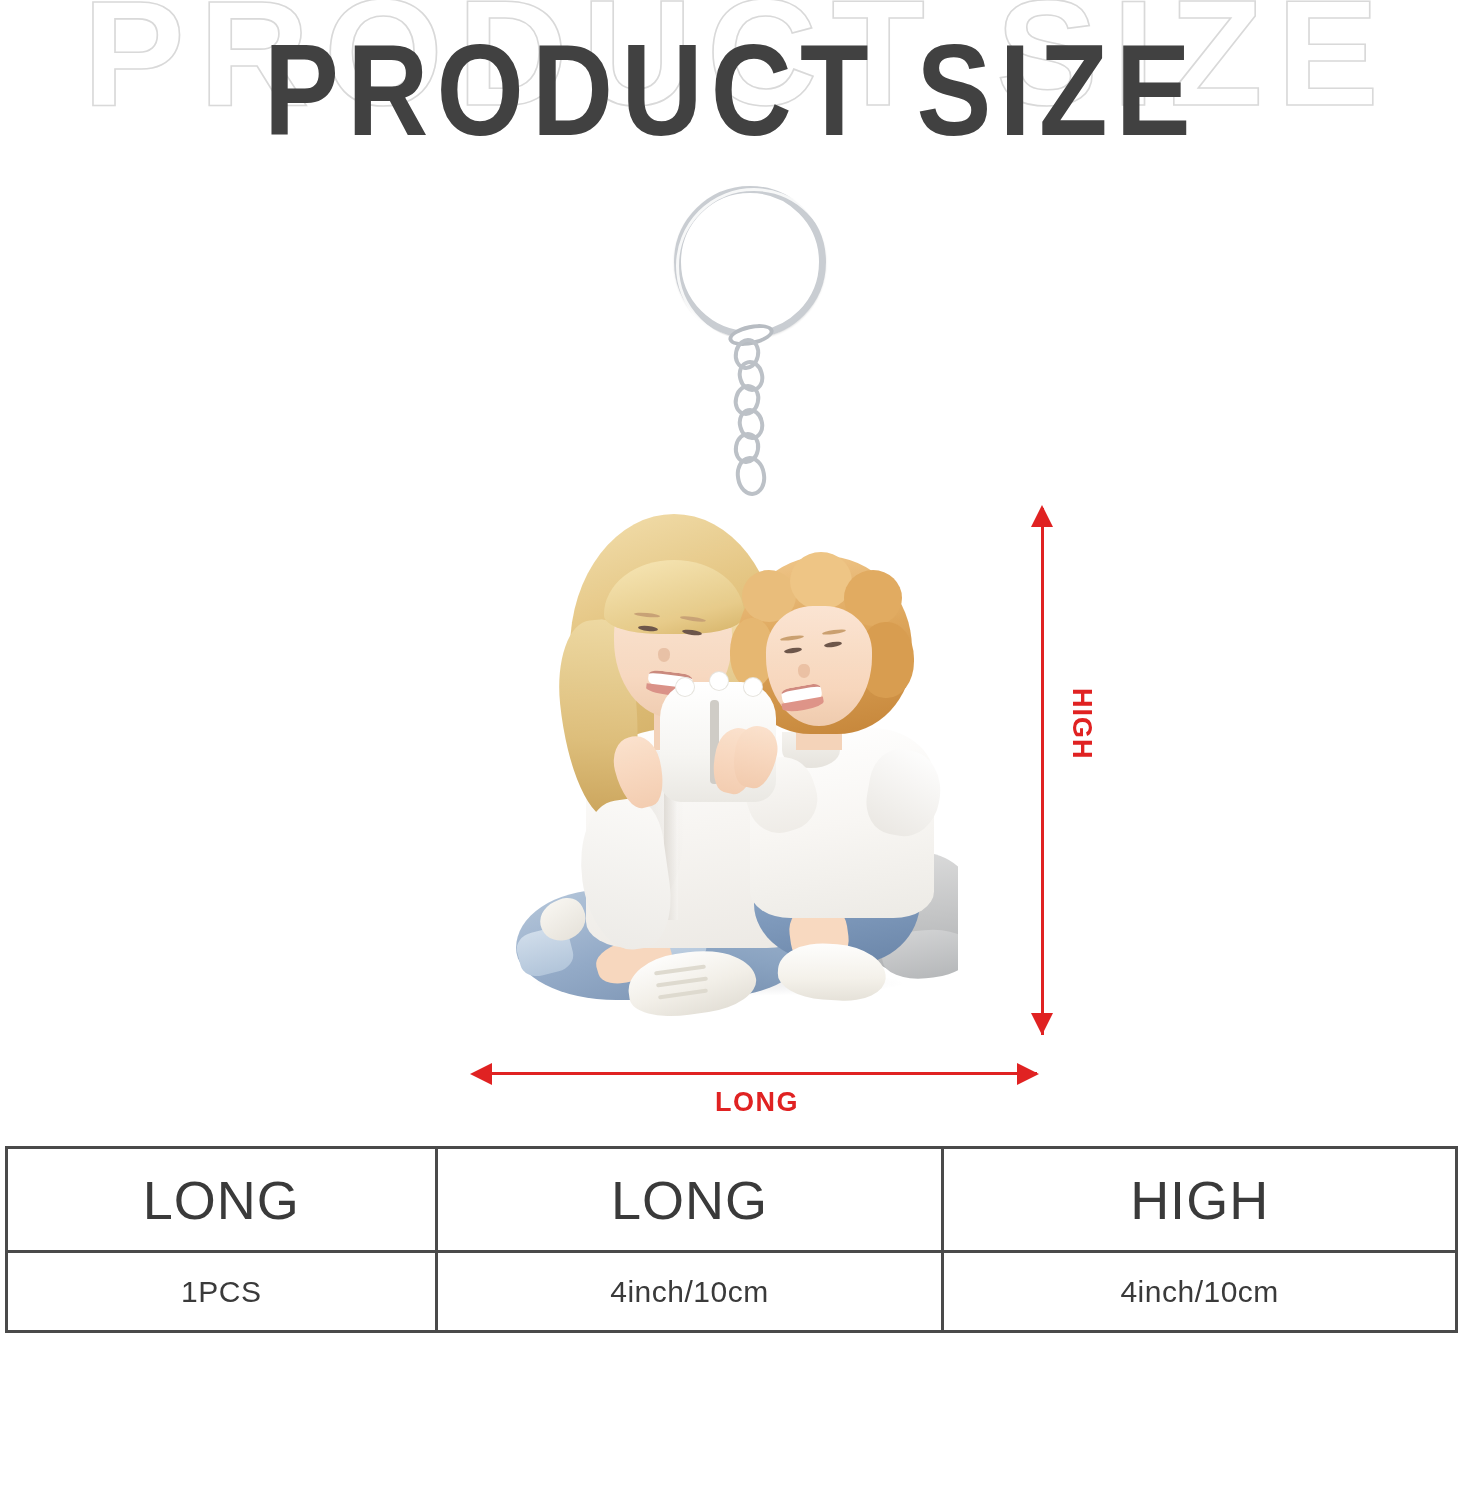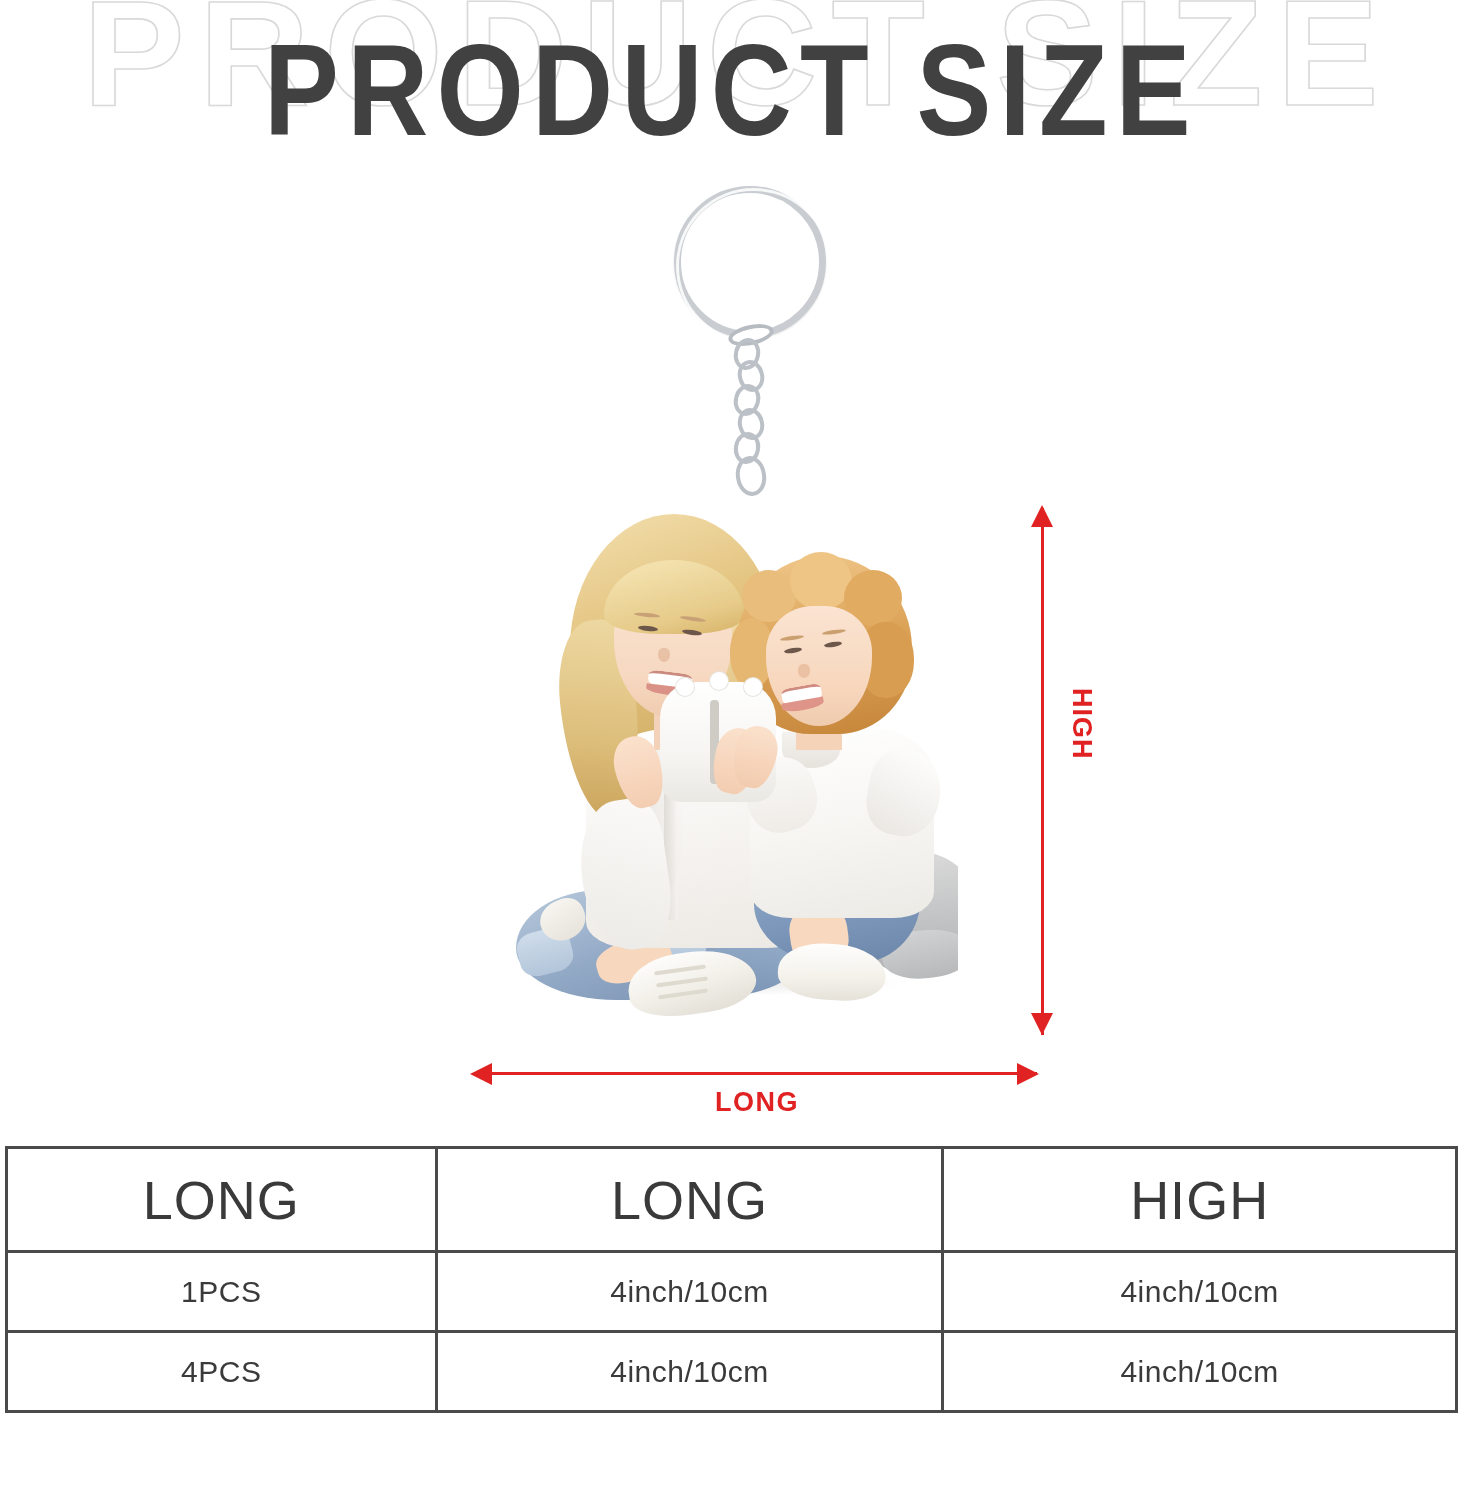--- a/index.html
+++ b/index.html
@@ -622,21 +622,16 @@
         <th>LONG</th>
         <th>HIGH</th>
       </tr>
     </thead>
     <tbody>
       <tr>
         <td>1PCS</td>
         <td>4inch/10cm</td>
         <td>4inch/10cm</td>
       </tr>
-      <tr>
-        <td>4PCS</td>
-        <td>4inch/10cm</td>
-        <td>4inch/10cm</td>
-      </tr>
     </tbody>
   </table>
 
 </div>
 
 </body></html>

